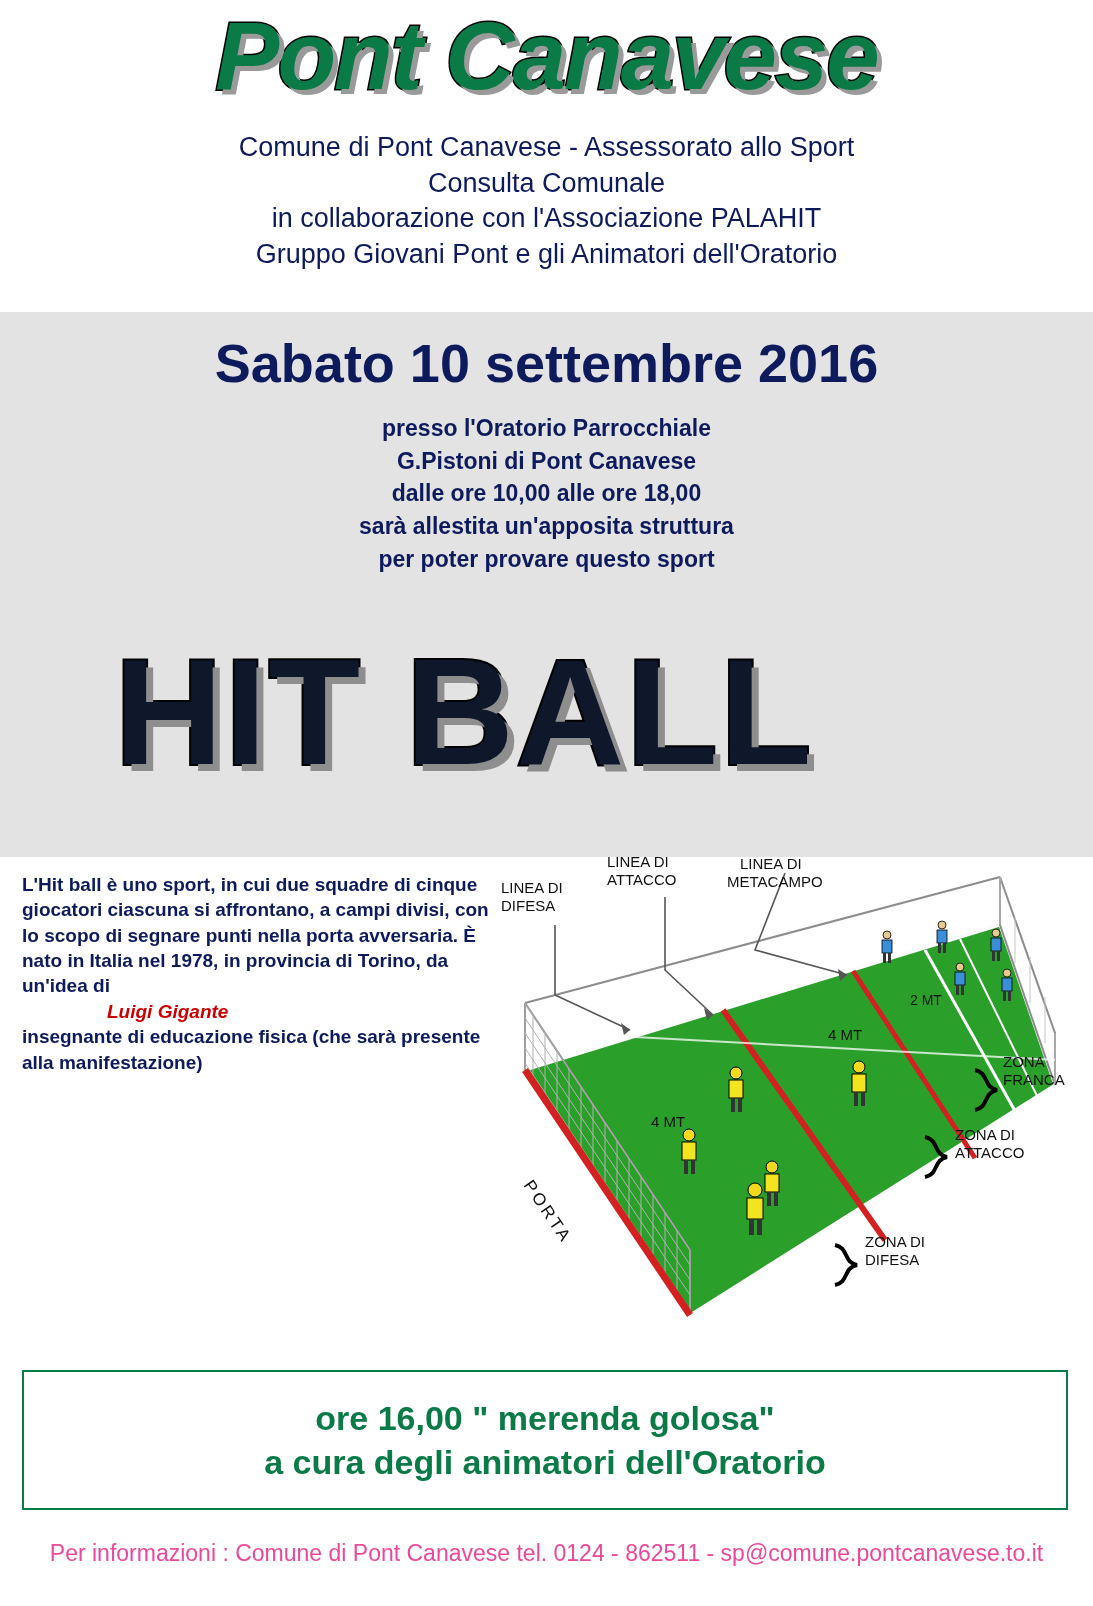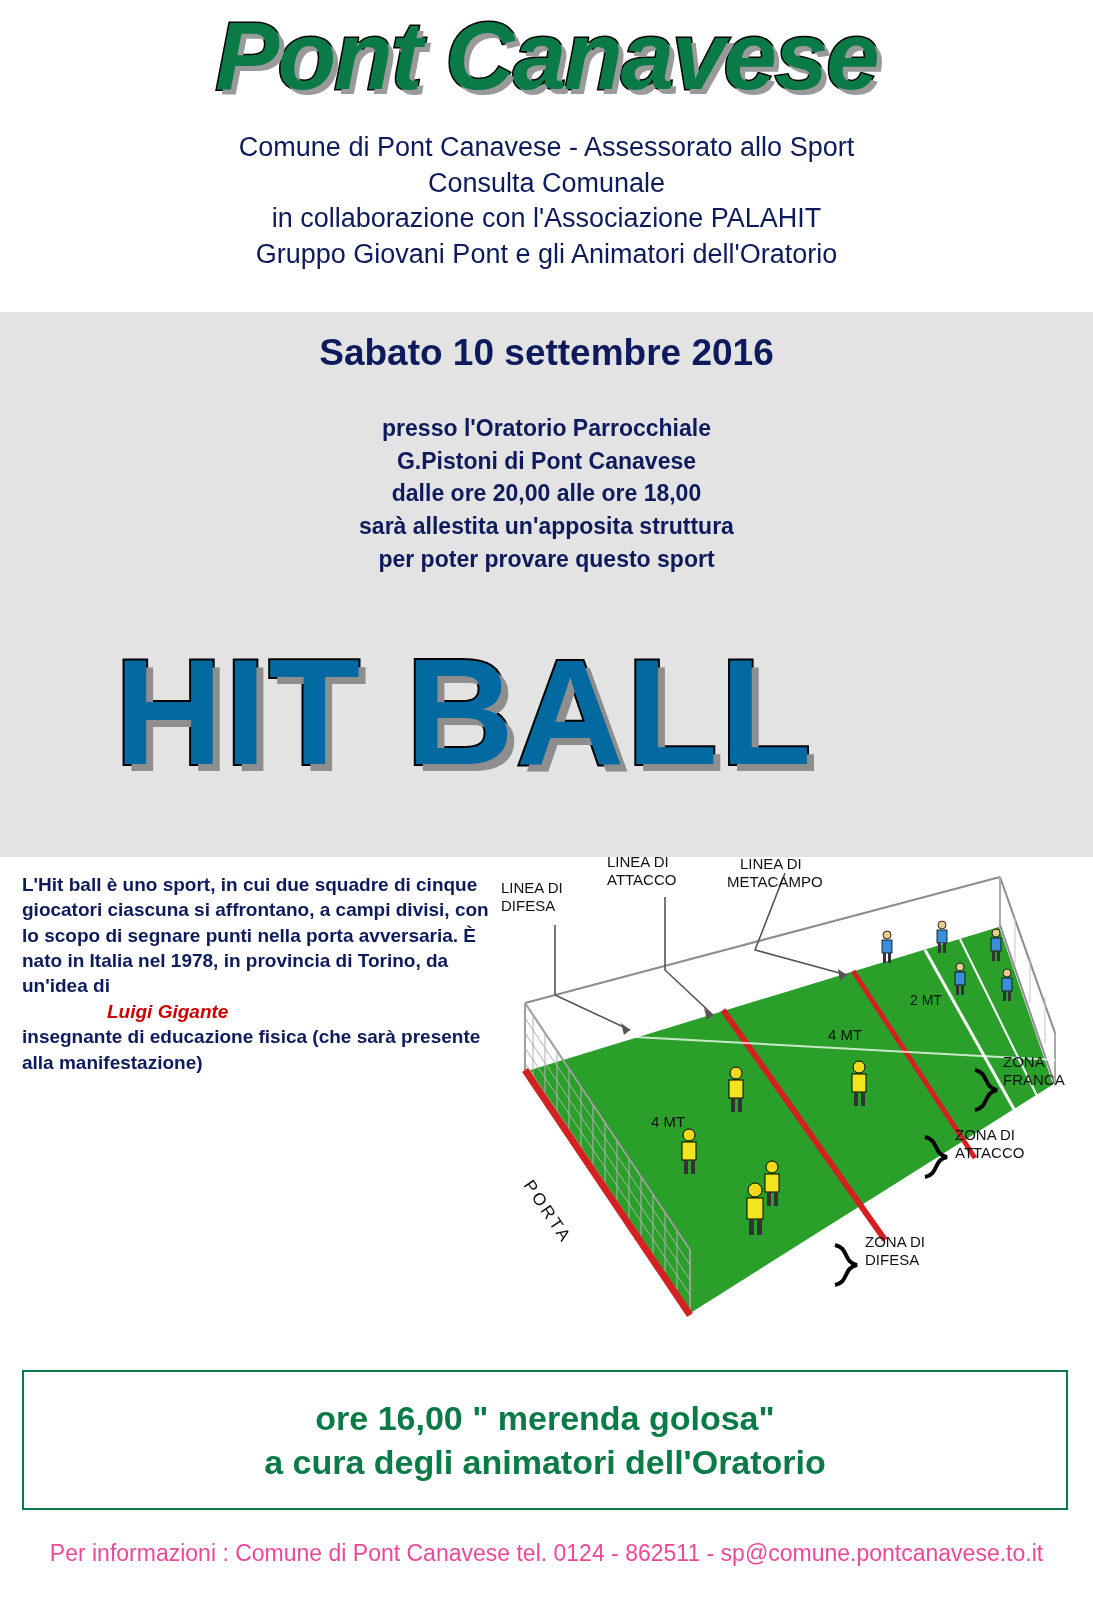--- a/index.html
+++ b/index.html
@@ -64,21 +64,21 @@
     left: 0; top: 312px;
     width: 1093px;
     height: 545px;
     background: #e3e3e3;
   }
   .date-line {
     position: absolute;
     left: 0; top: 20px;
     width: 1093px;
     text-align: center;
-    font-size: 37px;
+    font-size: 54px;
     font-weight: bold;
     color: #0d1a5c;
     white-space: nowrap;
   }
   .where-block {
     position: absolute;
     left: 0; top: 100px;
     width: 1093px;
     text-align: center;
     color: #0d1a5c;
@@ -88,21 +88,21 @@
   }
   .where-block div { white-space: nowrap; }
 
   .hitball-title {
     position: absolute;
     left: 0; top: 325px;
     width: 928px;
     text-align: center;
     font-size: 150px;
     font-weight: bold;
-    color: #0369a1;
+    color: #0f172a;
     -webkit-text-stroke: 4px #000;
     paint-order: stroke fill;
     text-shadow: 7px 7px 0 #8e8e8e;
     letter-spacing: 2px;
     line-height: 1;
     white-space: nowrap;
   }
 
   
   .description {
@@ -175,21 +175,21 @@
       <div>in collaborazione con l'Associazione PALAHIT</div>
       <div>Gruppo Giovani Pont e gli Animatori dell'Oratorio</div>
     </div>
   </div>
 
   <div class="grey-band">
     <div class="date-line">Sabato 10 settembre 2016</div>
     <div class="where-block">
       <div>presso l'Oratorio Parrocchiale</div>
       <div>G.Pistoni di Pont Canavese</div>
-      <div>dalle ore 20,00 alle ore 18,00</div>
+      <div>dalle ore 10,00 alle ore 18,00</div>
       <div>sarà allestita un'apposita struttura</div>
       <div>per poter provare questo sport</div>
     </div>
     <div class="hitball-title">HIT BALL</div>
   </div>
 
   <div class="description">
     <span>L'Hit ball è uno sport, in cui due squadre di cinque giocatori ciascuna si affrontano, a campi divisi, con lo scopo di segnare punti nella  porta avversaria. È nato in Italia nel 1978, in provincia di Torino, da un'idea di</span>
     <span class="highlight">Luigi Gigante</span>
     <span>insegnante di  educazione fisica (che sarà presente alla manifestazione)</span>

